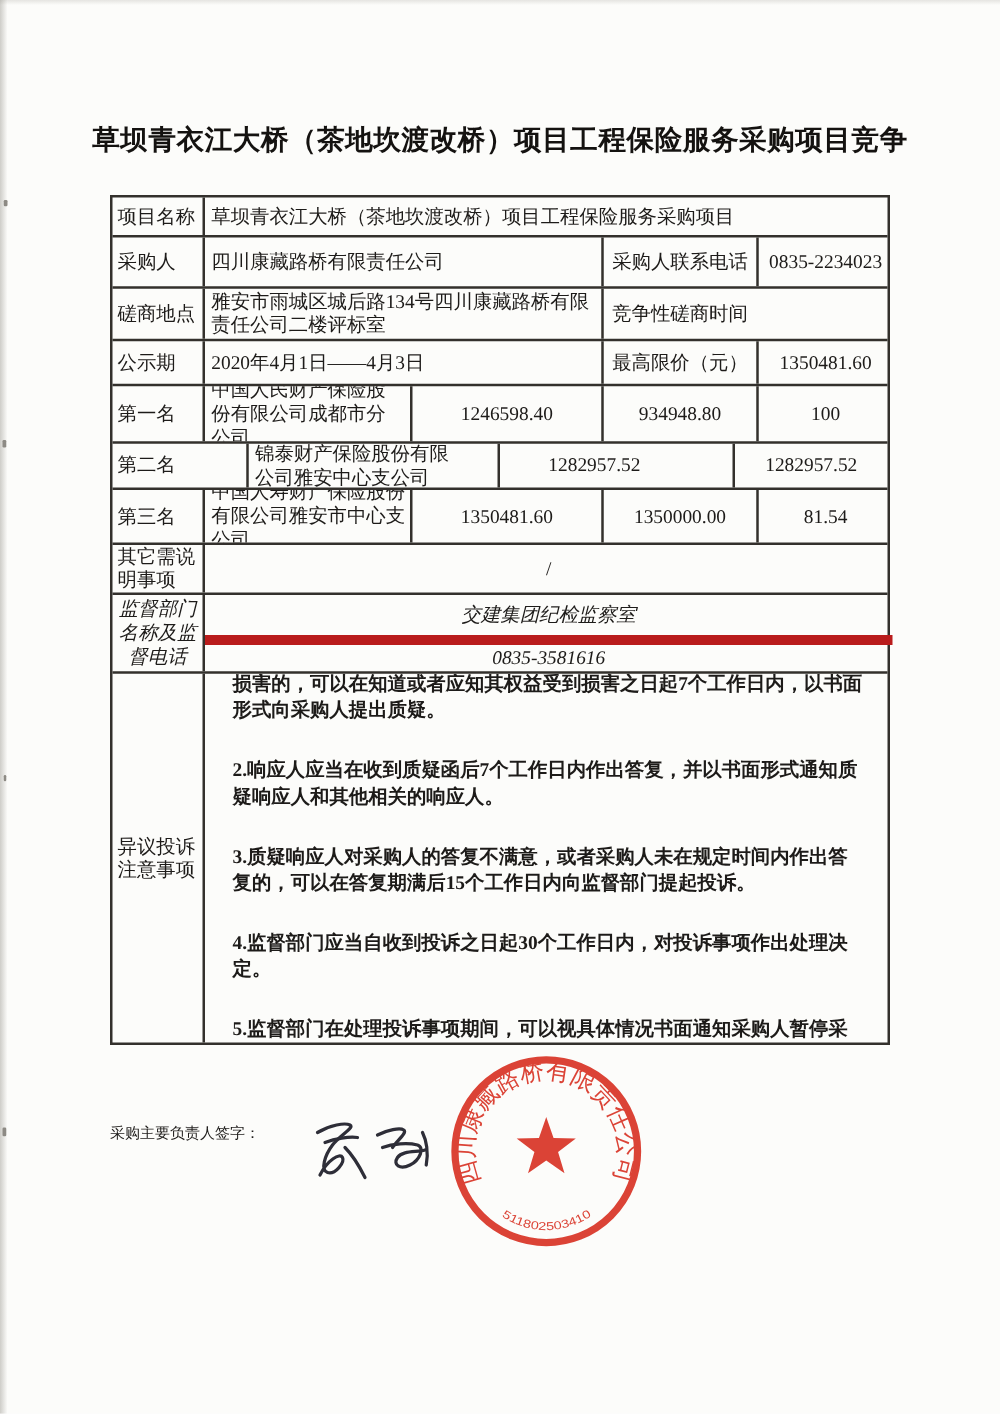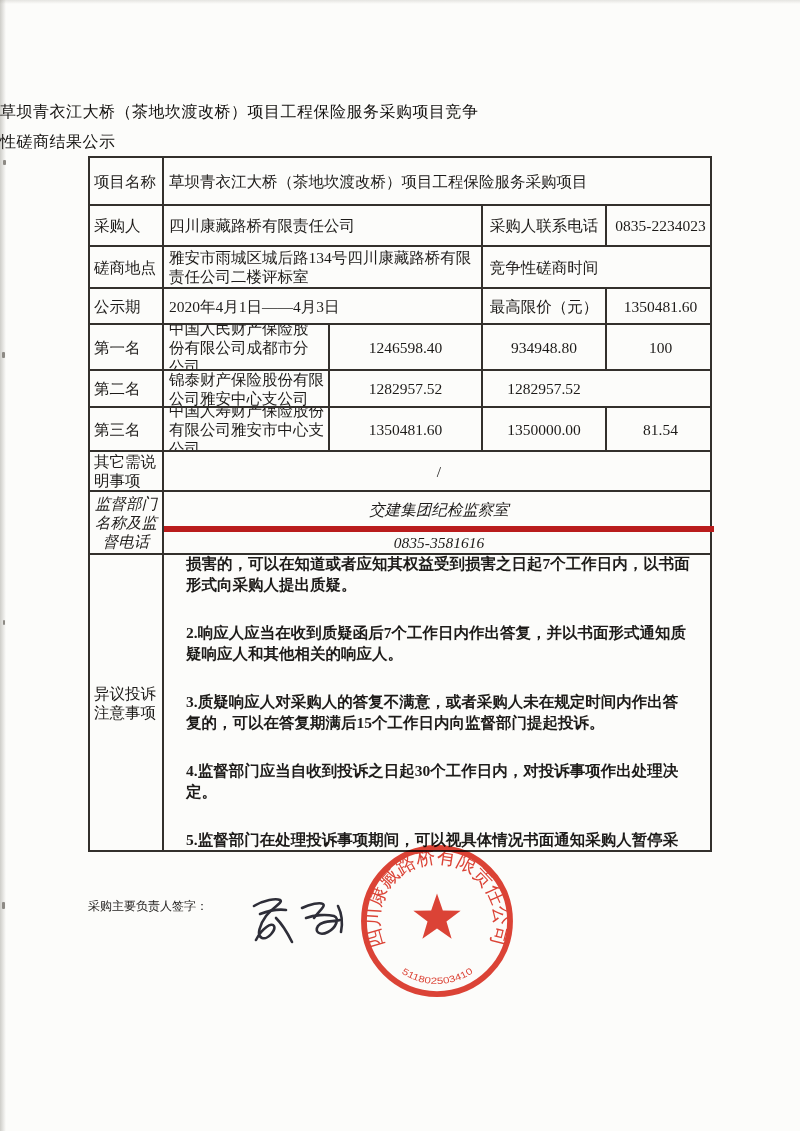--- a/index.html
+++ b/index.html
@@ -17,22 +17,22 @@
   }
   .scan-top{
     position:absolute;left:0;top:0;width:800px;height:4px;
     background:linear-gradient(to bottom, rgba(160,158,150,.25), rgba(160,158,150,0));
     pointer-events:none;
   }
   .speck{position:absolute;background:#8d8a84;border-radius:1px;}
 
   .title{
     position:absolute;left:0;top:97px;width:800px;
-    font-family:"Liberation Sans","DejaVu Sans",sans-serif;
-    font-weight:normal;font-size:16px;line-height:30px;color:#141210;
+    text-align:center;font-family:"Liberation Sans","DejaVu Sans",sans-serif;
+    font-weight:bold;font-size:22px;line-height:30px;color:#141210;
     letter-spacing:.5px;
   }
 
   .tbl{
     position:absolute;left:88px;top:156px;width:624px;
     border:2.5px solid #33302c;box-sizing:border-box;
     font-size:15.5px;line-height:19px;
   }
   .row{display:flex;box-sizing:border-box;border-bottom:2px solid #33302c;}
   .row:last-child{border-bottom:none;}
@@ -70,26 +70,25 @@
 
 <div class="scan-edge"></div>
 <div class="scan-top"></div>
 <div class="speck" style="left:3px;top:160px;width:3px;height:5px;"></div>
 <div class="speck" style="left:2px;top:352px;width:3px;height:6px;"></div>
 <div class="speck" style="left:3px;top:620px;width:2px;height:5px;"></div>
 <div class="speck" style="left:2px;top:902px;width:3px;height:7px;"></div>
 
 <div class="title">
   <div>草坝青衣江大桥（茶地坎渡改桥）项目工程保险服务采购项目竞争</div>
-  <div>性磋商结果公示</div>
 </div>
 
 <div class="tbl">
 
-  <div class="row" style="height:48px;">
+  <div class="row" style="height:32px;">
     <div class="c w1 lab">项目名称</div>
     <div class="c w2345 lft">草坝青衣江大桥（茶地坎渡改桥）项目工程保险服务采购项目</div>
   </div>
 
   <div class="row" style="height:41px;">
     <div class="c w1 lab">采购人</div>
     <div class="c w23 lft">四川康藏路桥有限责任公司</div>
     <div class="c w4 ctr">采购人联系电话</div>
     <div class="c w5 ctr">0835-2234023</div>
   </div>
@@ -109,21 +108,21 @@
 
 
   <div class="row" style="height:46px;">
     <div class="c w1 lab">第一名</div>
     <div class="c w2 lft">中国人民财产保险股份有限公司成都市分公司</div>
     <div class="c w3 ctr">1246598.40</div>
     <div class="c w4 ctr">934948.80</div>
     <div class="c w5 ctr">100</div>
   </div>
 
-  <div class="row" style="height:37px;">
+  <div class="row" style="height:37px;justify-content:space-between;">
     <div class="c w1 lab">第二名</div>
     <div class="c w2 lft">
         <span class="clip-abs">锦泰财产保险股份有限公司雅安中心支公司</span>
       </div>
     <div class="c w3 ctr">1282957.52</div>
     <div class="c w4 ctr">1282957.52</div>
   </div>
 
   <div class="row" style="height:44px;">
     <div class="c w1 lab">第三名</div>
@@ -136,21 +135,21 @@
   </div>
 
   <div class="row" style="height:40px;">
     <div class="c w1 lab">其它需说明事项</div>
     <div class="c w2345 ctr">/</div>
   </div>
 
   <div class="row" style="height:63px;font-style:italic;">
     <div class="c w1 ctr" style="text-align:center;">监督部门名称及监督电话</div>
     <div class="w2345" style="display:flex;flex-direction:column;border-left:2px solid #33302c;box-sizing:border-box;">
-      <div class="ctr" style="height:40px;display:flex;align-items:center;justify-content:center;border-bottom:6px solid #b91c1c;box-sizing:border-box;">交建集团纪检监察室</div>
+      <div class="ctr" style="height:40px;display:flex;align-items:center;justify-content:center;border-bottom:8px solid #b91c1c;box-sizing:border-box;">交建集团纪检监察室</div>
       <div class="ctr" style="flex:1;display:flex;align-items:center;justify-content:center;">0835-3581616</div>
     </div>
   </div>
 
   <div class="row" style="height:295px;">
     <div class="c w1 lab">异议投诉注意事项</div>
     <div class="c w2345 lft objection-text">
       <div>1.响应人认为采购文件、采购过程、中标或者成交结果使自己的权益受到损害的，可以在知道或者应知其权益受到损害之日起7个工作日内，以书面形式向采购人提出质疑。</div>
       <div>2.响应人应当在收到质疑函后7个工作日内作出答复，并以书面形式通知质疑响应人和其他相关的响应人。</div>
       <div>3.质疑响应人对采购人的答复不满意，或者采购人未在规定时间内作出答复的，可以在答复期满后15个工作日内向监督部门提起投诉。</div>

